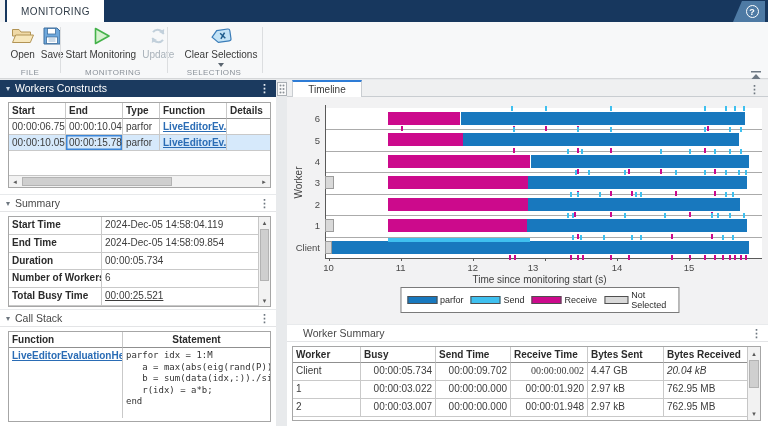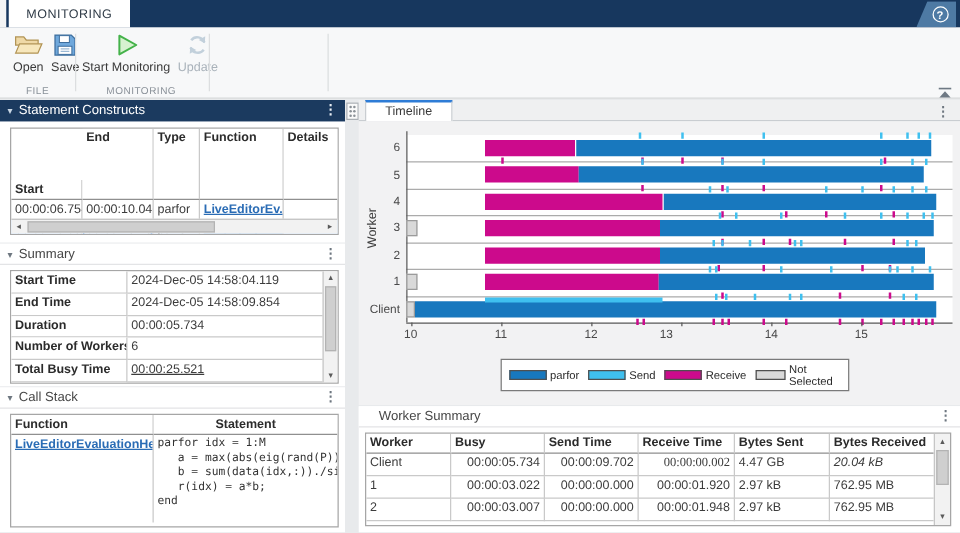--- a/index.html
+++ b/index.html
@@ -158,40 +158,57 @@
           </svg>
         </span>
         <span class="rlbl">Update</span>
       </div>
     </div>
     <div class="grplabel">MONITORING</div>
   </div>
 
   <div class="vsep" style="left:167px;"></div>
 
+  <div class="rgroup" style="left:170px; width:88px;">
+    <div class="rbtns">
+      <div class="rbtn">
+        <span class="ricon">
+          <svg width="24" height="19" viewBox="0 0 24 19">
+            <g transform="rotate(-8 12 9)">
+              <path d="M8.5 3 H19.5 Q21.5 3 21.5 5 V13 Q21.5 15 19.5 15 H8.5 L3 9 Z" fill="#C3E3F6" stroke="#3A7CB8" stroke-width="1.2"></path>
+              <path d="M11.5 6.2 L16 11.8 M16 6.2 L11.5 11.8" stroke="#1F5C8B" stroke-width="1.5"></path>
+            </g>
+          </svg>
+        </span>
+        <span class="rlbl">Clear Selections</span>
+        <span class="ddarrow"></span>
+      </div>
+    </div>
+    <div class="grplabel">SELECTIONS</div>
+  </div>
 
   <div class="vsep" style="left:262px;"></div>
 
   <div class="min-ribbon">
     <svg width="12" height="9" viewBox="0 0 12 9">
       <rect x="1" y="0" width="10" height="1.5" fill="#6E7984"></rect>
       <path d="M6 3 L10.5 8 H1.5 Z" fill="#6E7984"></path>
     </svg>
   </div>
 </div>
 
 <div class="panel" style="left:0; top:80px; width:276px; height:114px;">
   <div class="phead navy">
     <span class="chev">▾</span>
-    <span class="ptitle">Statement Constructs</span>
+    <span class="ptitle">Workers Constructs</span>
     <span class="pmenu">⋮</span>
   </div>
   <div class="tbl" style="left:8px; top:22px; width:263px; height:86px;">
     <div class="trow">
-      <div class="tc th" style="width:57px;margin-top:41px;">Start</div>
+      <div class="tc th" style="width:57px;">Start</div>
       <div class="tc th" style="width:57px;">End</div>
       <div class="tc th" style="width:37px;">Type</div>
       <div class="tc th" style="width:67px;">Function</div>
       <div class="tc th" style="flex:1;">Details</div>
     </div>
     <div class="trow">
       <div class="tc" style="width:57px;">00:00:06.754</div>
       <div class="tc" style="width:57px;">00:00:10.046</div>
       <div class="tc" style="width:37px;">parfor</div>
       <div class="tc" style="width:67px;"><a class="lnk">LiveEditorEv...</a></div>
@@ -421,20 +438,21 @@
     <div class="xtickmark" style="left:113.7px;top:161px"></div>
     <div class="xticklbl" style="left:98.7px;top:165px">11</div>
     <div class="xtickmark" style="left:185.8px;top:161px"></div>
     <div class="xticklbl" style="left:170.8px;top:165px">12</div>
     <div class="xtickmark" style="left:257.9px;top:161px"></div>
     <div class="xticklbl" style="left:231px;top:165px">13</div>
     <div class="xtickmark" style="left:330.0px;top:161px"></div>
     <div class="xticklbl" style="left:315.0px;top:165px">14</div>
     <div class="xtickmark" style="left:402.1px;top:161px"></div>
     <div class="xticklbl" style="left:387.1px;top:165px">15</div>
+    <div class="xlabel" style="left:38px;width:429px;top:177px">Time since monitoring start (s)</div>
     <div class="ylabel" style="left:-19px;top:80px">Worker</div>
     <div class="legendbox" style="left:252.5px;top:190px">
       <span class="legenditem">
         <span class="swatch" style="background:#1878BE"></span>
         <span class="legendlbl">parfor</span>
       </span>
       <span class="legenditem">
         <span class="swatch" style="background:#3FC0EF"></span>
         <span class="legendlbl">Send</span>
       </span>

